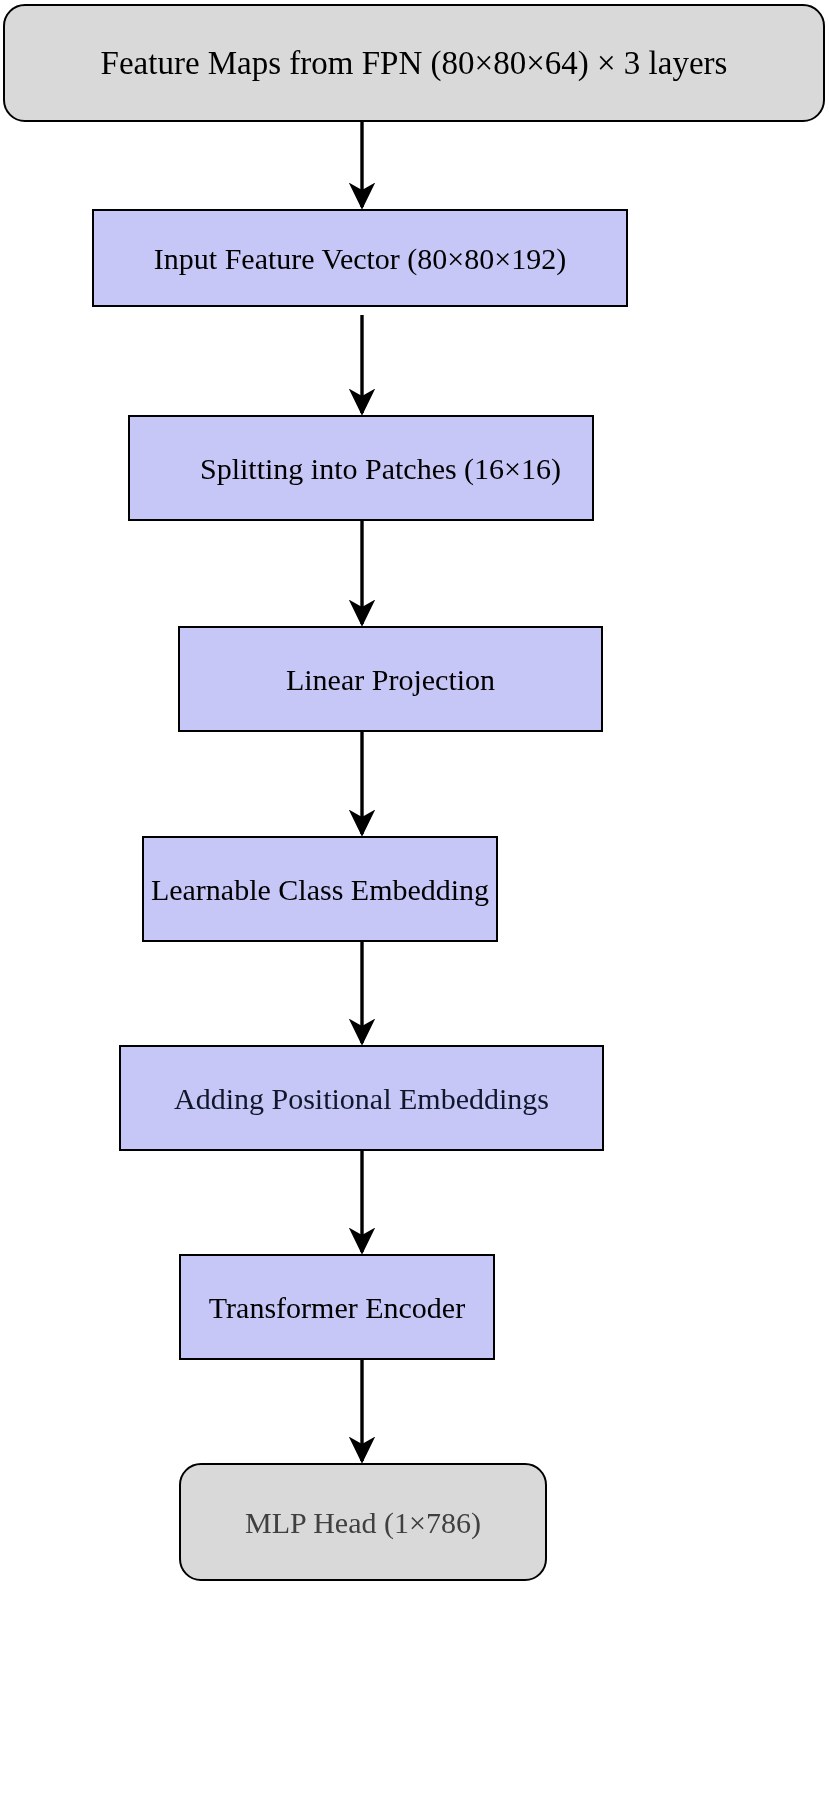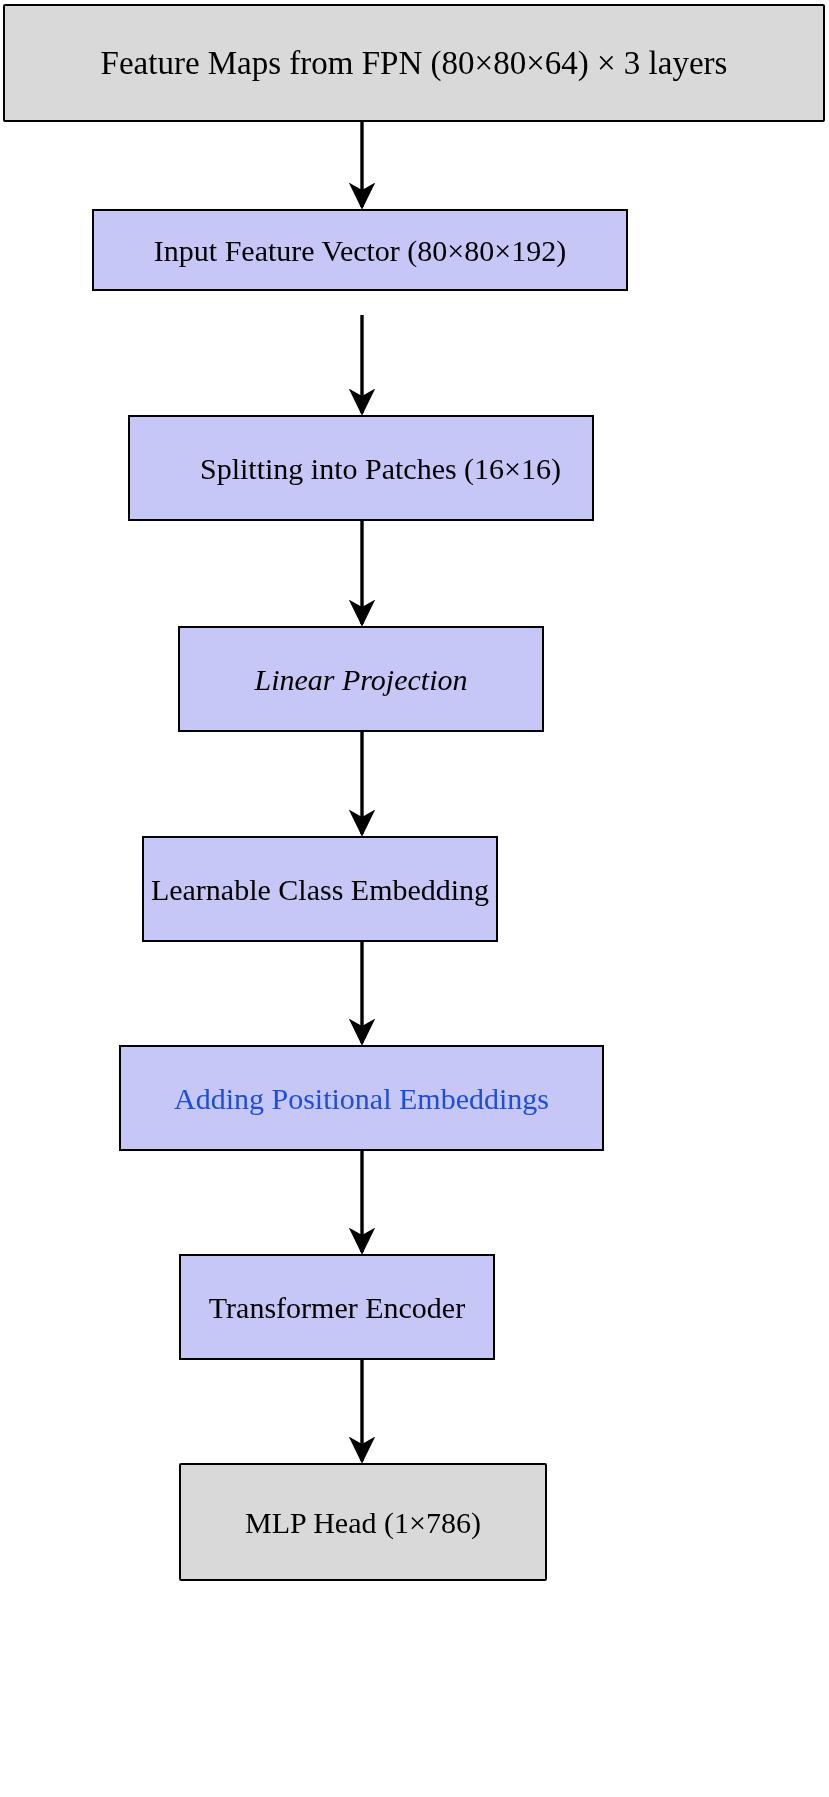--- a/index.html
+++ b/index.html
@@ -29,21 +29,21 @@
     line-height: 1.1;
     z-index: 2;
   }
   .node-label {
     display: block;
     padding: 0 10px;
     white-space: nowrap;
   }
   .node.terminal {
     background: #d9d9d9;
-    border-radius: 2px;
+    border-radius: 22px;
     text-align: right;
   }
   .node.process {
     background: #c6c6f7;
     border-radius: 0;
   }
   .edge-svg {
     position: absolute;
     left: 0;
     top: 0;
@@ -72,41 +72,41 @@
         <line x1="362" y1="942" x2="362" y2="1043" stroke="#000000" marker-end="url(#arrowhead)"></line>
         <line x1="362" y1="1151" x2="362" y2="1252" stroke="#000000" marker-end="url(#arrowhead)"></line>
         <line x1="362" y1="1360" x2="362" y2="1461" stroke="#000000" marker-end="url(#arrowhead)"></line>
       </g>
   </svg>
 
   <div class="node terminal" style="left: 3px; top: 4px; width: 822px; height: 118px; font-size: 33px; background: rgb(217, 217, 217); border-color: rgb(0, 0, 0); color: rgb(0, 0, 0);">
     <span class="node-label">Feature Maps from FPN (80×80×64) × 3 layers</span>
   </div>
 
-  <div class="node process" style="left: 92px; top: 209px; width: 536px; height: 82px; font-size: 30px; background: rgb(198, 198, 247); border-color: rgb(0, 0, 0); color: rgb(0, 0, 0);">
+  <div class="node process" style="left: 92px; top: 209px; width: 536px; height: 98px; font-size: 30px; background: rgb(198, 198, 247); border-color: rgb(0, 0, 0); color: rgb(0, 0, 0);">
     <span class="node-label">Input Feature Vector (80×80×192)</span>
   </div>
 
   <div class="node process" style="left: 128px; top: 415px; width: 466px; height: 106px; font-size: 30px; background: rgb(198, 198, 247); border-color: rgb(0, 0, 0); color: rgb(0, 0, 0); padding-left: 39px;">
     <span class="node-label">Splitting into Patches (16×16)</span>
   </div>
 
-  <div class="node process" style="left: 178px; top: 626px; width: 366px; height: 106px; font-size: 30px; background: rgb(198, 198, 247); border-color: rgb(0, 0, 0); color: rgb(0, 0, 0); font-style: italic;">
+  <div class="node process" style="left: 178px; top: 626px; width: 425px; height: 106px; font-size: 30px; background: rgb(198, 198, 247); border-color: rgb(0, 0, 0); color: rgb(0, 0, 0);">
     <span class="node-label">Linear Projection</span>
   </div>
 
   <div class="node process" style="left: 142px; top: 836px; width: 356px; height: 106px; font-size: 30px; background: rgb(198, 198, 247); border-color: rgb(0, 0, 0); color: rgb(0, 0, 0);">
     <span class="node-label">Learnable Class Embedding</span>
   </div>
 
-  <div class="node process" style="left: 119px; top: 1045px; width: 485px; height: 106px; font-size: 30px; background: rgb(198, 198, 247); border-color: rgb(0, 0, 0); color: #1d4ed8;">
+  <div class="node process" style="left: 119px; top: 1045px; width: 485px; height: 106px; font-size: 30px; background: rgb(198, 198, 247); border-color: rgb(0, 0, 0); color: #0f172a;">
     <span class="node-label">Adding Positional Embeddings</span>
   </div>
 
   <div class="node process" style="left: 179px; top: 1254px; width: 316px; height: 106px; font-size: 30px; background: rgb(198, 198, 247); border-color: rgb(0, 0, 0); color: rgb(0, 0, 0);">
     <span class="node-label">Transformer Encoder</span>
   </div>
 
-  <div class="node terminal" style="left: 179px; top: 1463px; width: 368px; height: 118px; font-size: 30px; background: rgb(217, 217, 217); border-color: rgb(0, 0, 0); color: #000000;">
+  <div class="node terminal" style="left: 179px; top: 1463px; width: 368px; height: 118px; font-size: 30px; background: rgb(217, 217, 217); border-color: rgb(0, 0, 0); color: #404040;">
     <span class="node-label">MLP Head (1×786)</span>
   </div>
 
 </div>
 
 </body></html>

